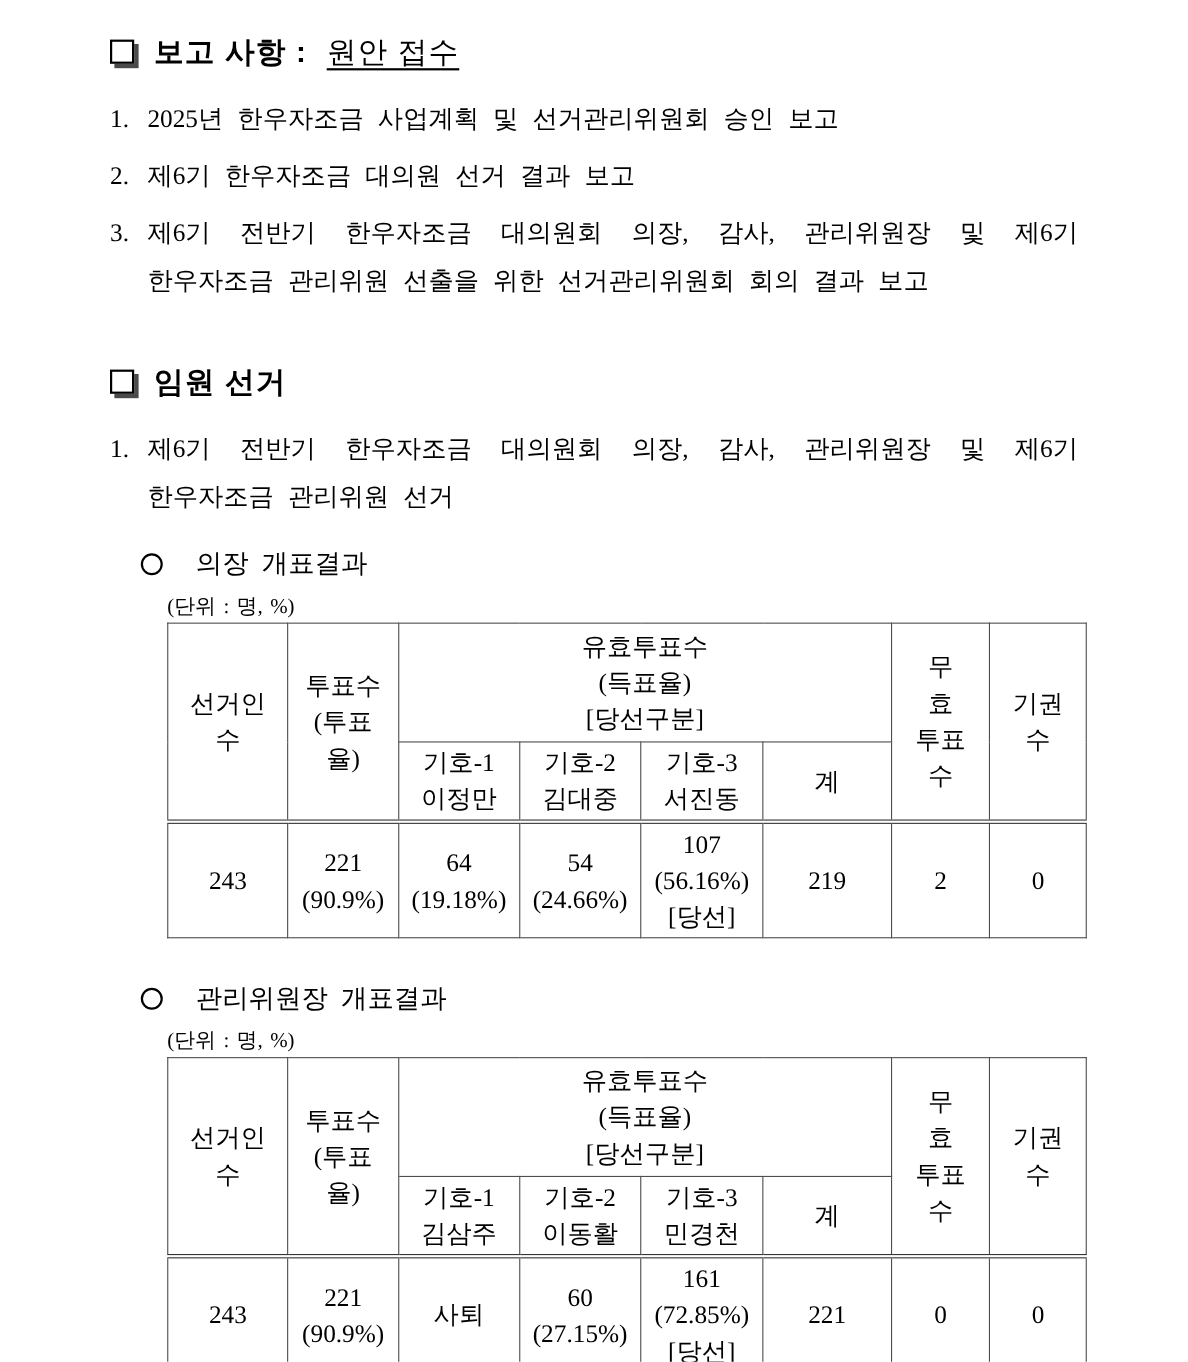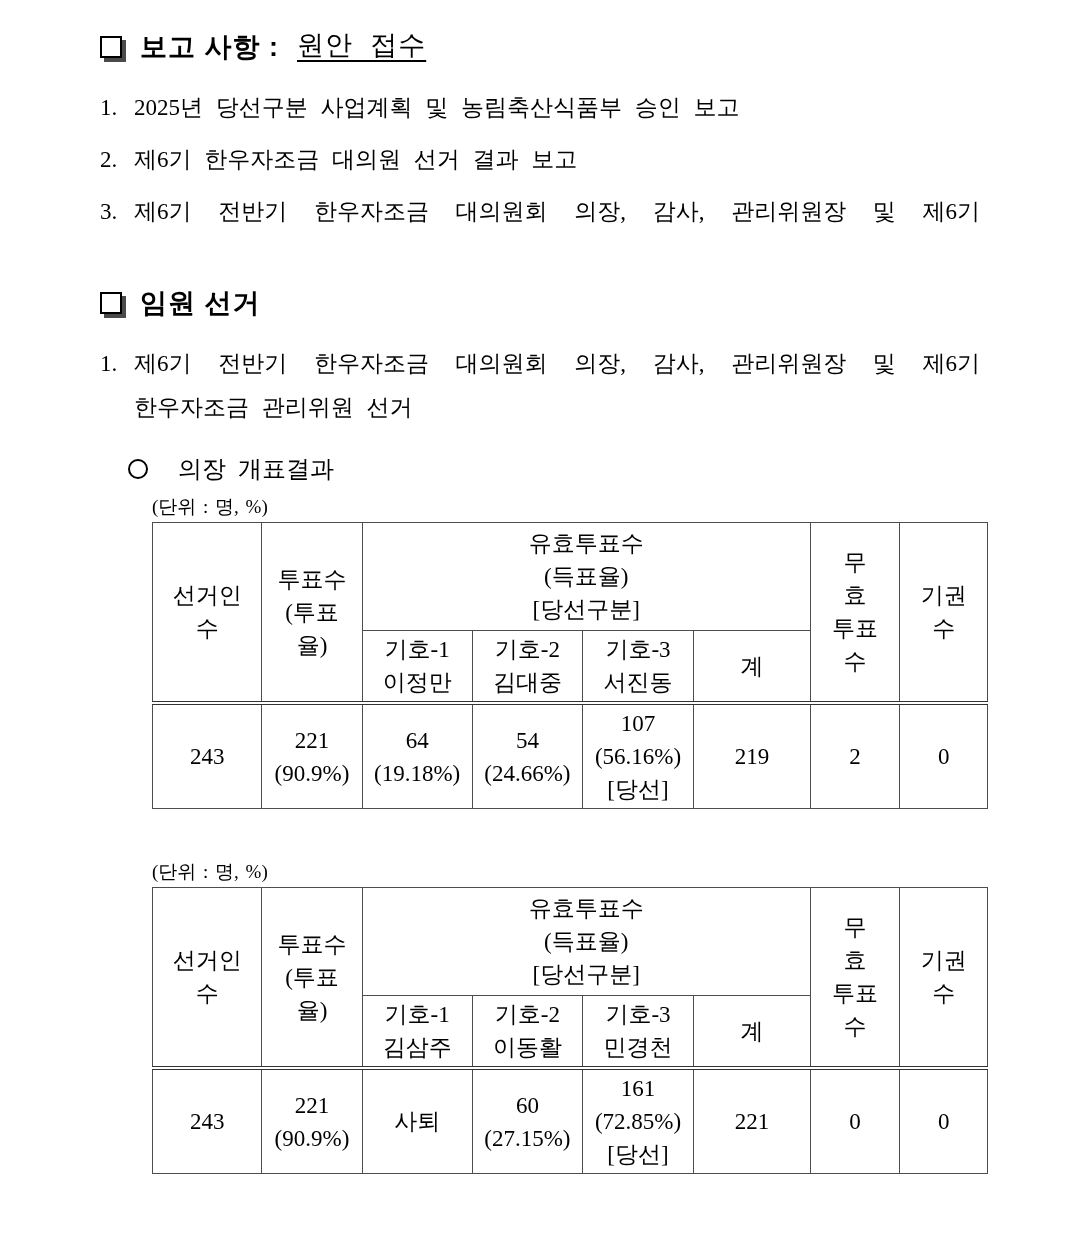--- a/index.html
+++ b/index.html
@@ -18,21 +18,21 @@
     font-weight:700;font-size:27px;line-height:34px;text-align:right;
   }
   .sq-bullet{
     flex:none;width:18px;height:18px;background:#fff;
     border:2.5px solid #000;
     box-shadow:4px 4px 0 0 #4a4a4a;
     margin-right:2px;
   }
   .sec-title{letter-spacing:1px;}
   .sec-status{
-    font-family:Liberation Mono, monospace;
+    font-family:Liberation Sans, sans-serif;
     font-weight:400;text-decoration:underline;text-underline-offset:6px;
     letter-spacing:1px;margin-left:2px;
   }
 
   
   .olist{margin-top:22px;}
   .oitem{display:flex;font-size:23px;line-height:44px;word-spacing:7px;margin-bottom:8px;}
   .oitem .no{flex:none;width:34px;}
   .oitem .txt{flex:1;min-width:0;}
   .jline{display:block;text-align:justify;text-align-last:justify;}
@@ -80,33 +80,34 @@
   <div class="sec-header">
     <span class="sq-bullet"></span>
     <span class="sec-title">보고 사항 :</span>
     <span class="sec-status">원안 접수</span>
   </div>
 
   <div class="olist">
     <div class="oitem">
       <span class="no">1.</span>
       <div class="txt">
-        <span class="nline">2025년 당선구분 사업계획 및 농림축산식품부 승인 보고</span>
+        <span class="nline">2025년 한우자조금 사업계획 및 선거관리위원회 승인 보고</span>
       </div>
     </div>
     <div class="oitem">
       <span class="no">2.</span>
       <div class="txt">
         <span class="nline">제6기 한우자조금 대의원 선거 결과 보고</span>
       </div>
     </div>
     <div class="oitem">
       <span class="no">3.</span>
       <div class="txt">
         <span class="jline">제6기 전반기 한우자조금 대의원회 의장, 감사, 관리위원장 및 제6기</span>
+        <span class="nline">한우자조금 관리위원 선출을 위한 선거관리위원회 회의 결과 보고</span>
       </div>
     </div>
   </div>
 
   <div class="gap-lg"></div>
 
   <div class="sec-header">
     <span class="sq-bullet"></span>
     <span class="sec-title">임원 선거</span>
   </div>
@@ -174,20 +175,24 @@
 [당선]</td>
       <td>219</td>
       <td>2</td>
       <td>0</td>
     </tr>
   </tbody>
     </table>
 
   <div class="gap-tbl"></div>
 
+  <div class="subtitle">
+    <span class="circle-marker"></span>
+    <span>관리위원장 개표결과</span>
+  </div>
   <div class="unit-note">(단위 : 명, %)</div>
 
   <table class="vtable">
     <colgroup>
       <col style="width:13.1%">
         <col style="width:12.0%">
       <col style="width:13.2%">
         <col style="width:13.2%">
         <col style="width:13.3%">
         <col style="width:14.0%">

